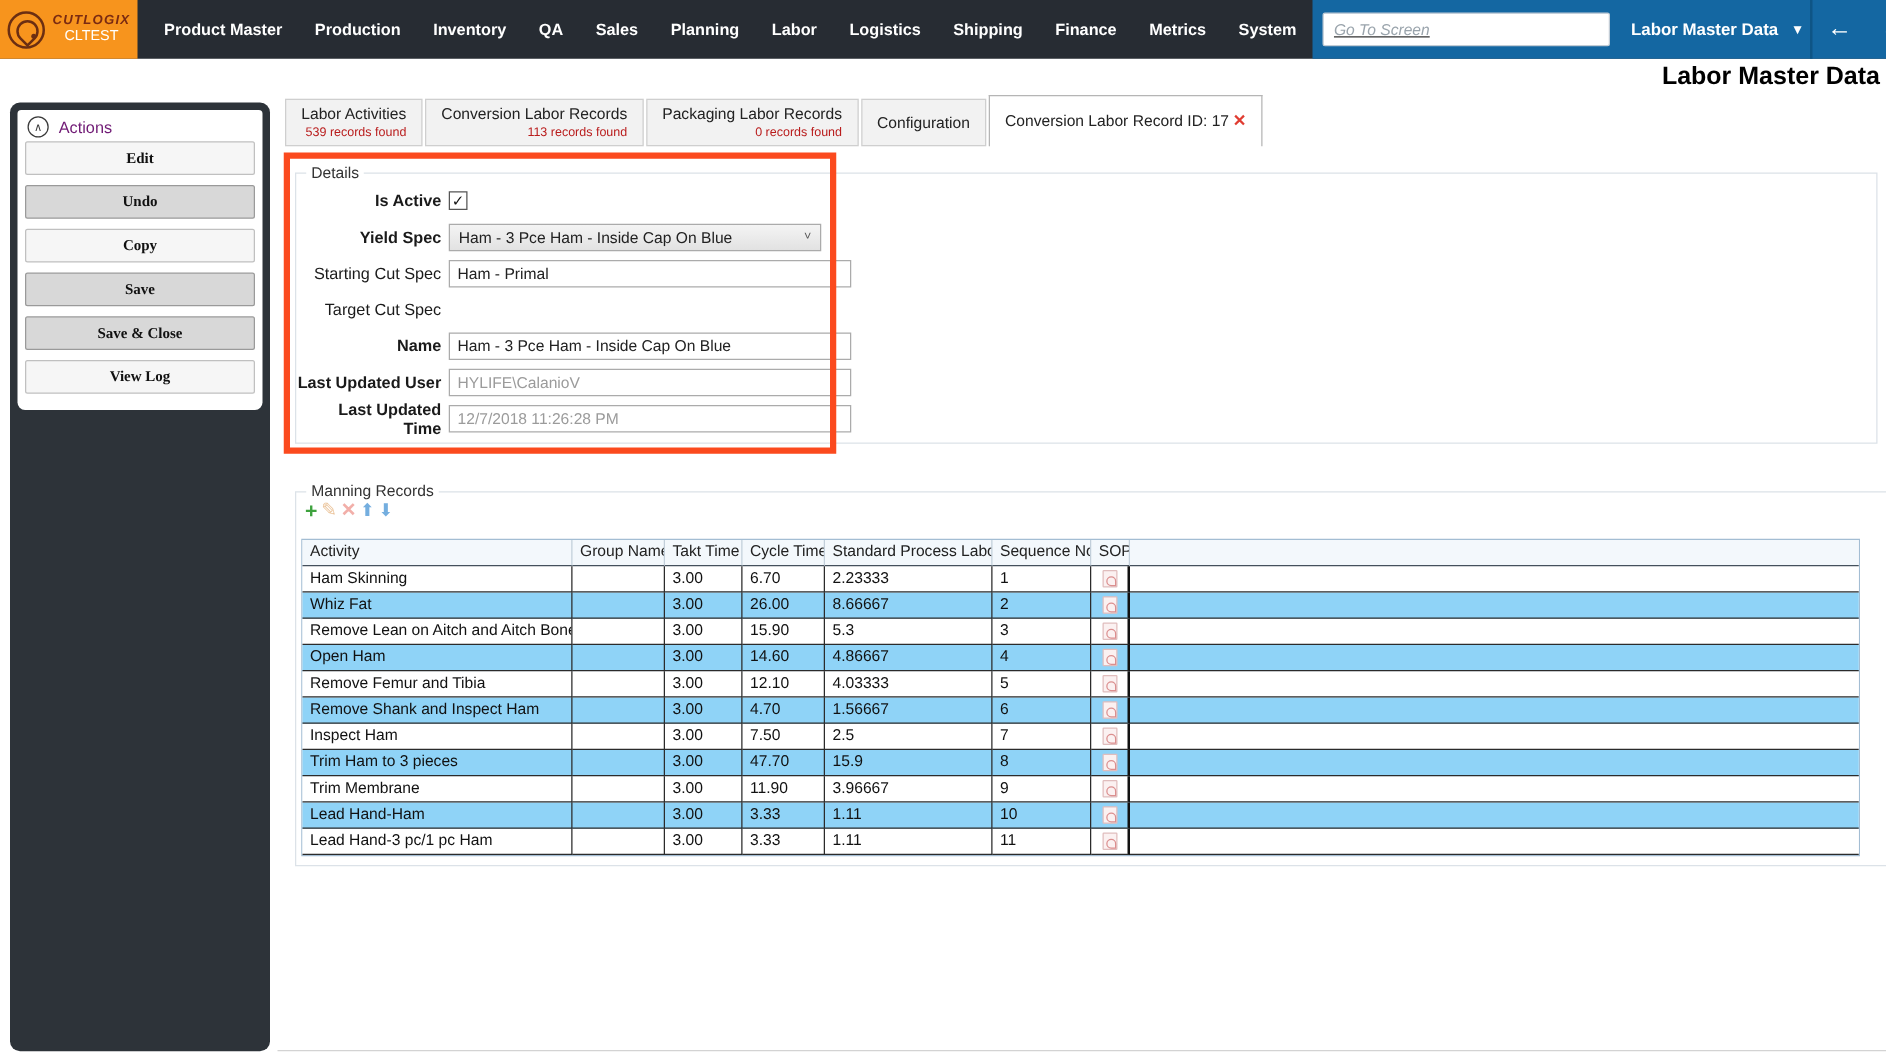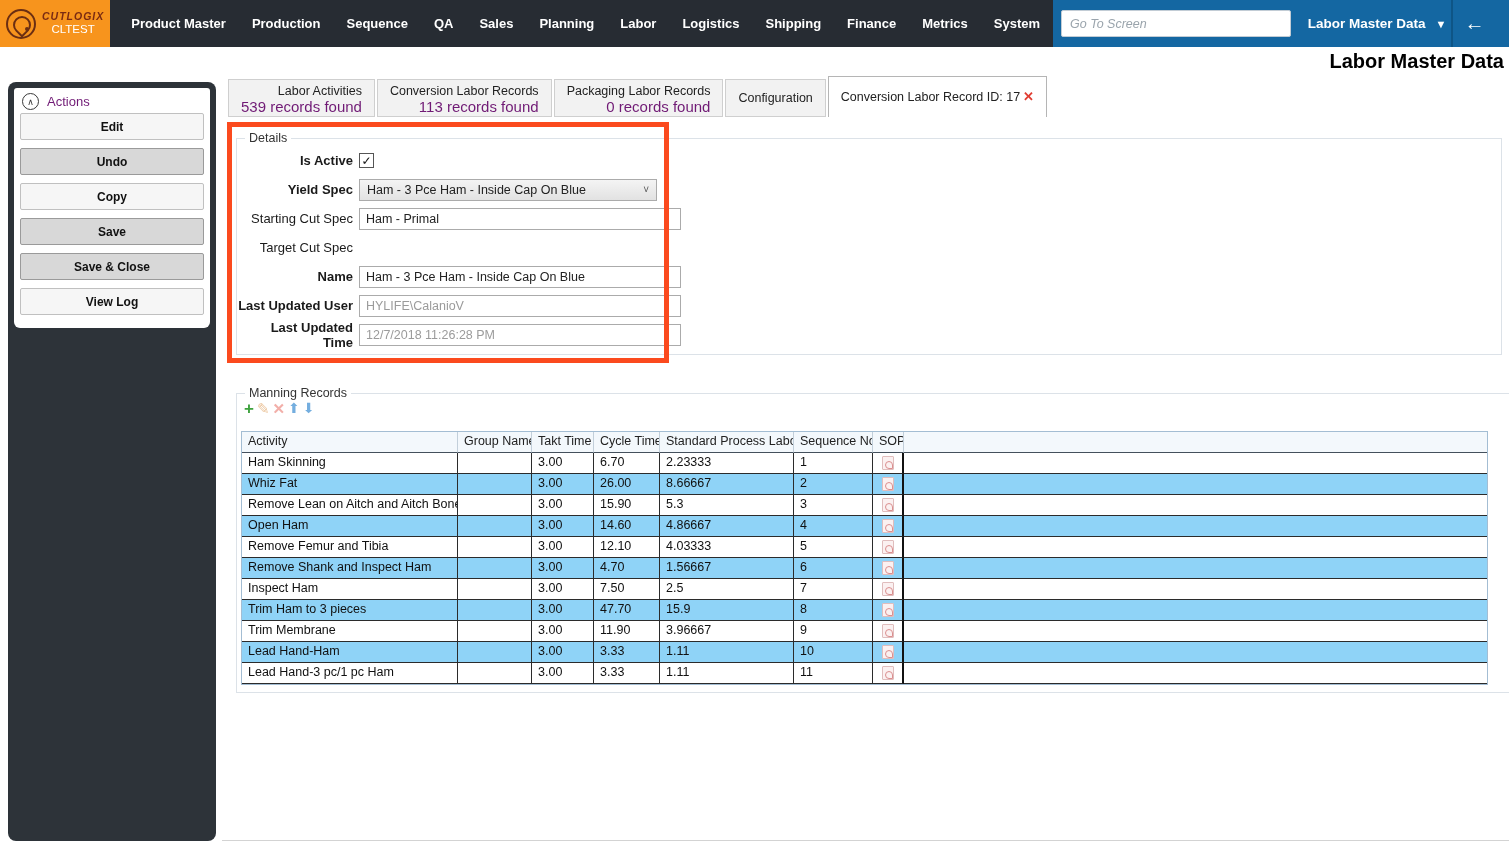--- a/index.html
+++ b/index.html
@@ -20,21 +20,21 @@
     border:2px solid #6B2E12; border-radius:50% 50% 0 50%; transform:rotate(45deg); }
   .logo-icon::after { content:""; position:absolute; right:5px; bottom:6px; width:4px; height:4px;
     background:#6B2E12; border-radius:50%; }
   .logo-text { display:flex; flex-direction:column; align-items:center; line-height:1.1; flex:1; }
   .logo-title { font-size:10.5px; font-weight:bold; font-style:italic; letter-spacing:1px; color:#7A2B12; }
   .logo-sub { font-size:11.5px; color:#fff; }
   .nav-items { display:flex; align-items:center; padding-left:8px; }
   .nav-item { color:#fff; font-size:13px; font-weight:bold; padding:0 13px; cursor:pointer; white-space:nowrap; }
   .nav-right { margin-left:auto; background:#1467A2; display:flex; align-items:center; height:47px; }
   .goto-input { width:230px; height:27px; margin:0 12px 0 8px; border:1px solid #C2CCD5; border-radius:2px;
-    padding:0 8px; font-size:12.5px; font-family:"Liberation Sans",sans-serif; color:#333; outline:none; }
+    padding:0 8px; font-size:12.5px; font-family:"Liberation Sans",sans-serif; color:#333; outline:none;text-decoration:underline; }
   .goto-input::placeholder { color:#9AA4AC; font-style:italic; }
   .screen-select { width:148px; display:flex; align-items:center; justify-content:center; gap:10px;
     color:#fff; font-size:13.5px; font-weight:bold; cursor:pointer; height:47px; }
   .dd-arrow { font-size:11px; }
   .vsep { width:2px; height:47px; background:#0E5586; }
   .nav-ico { width:43px; text-align:center; color:#fff; font-size:20px; cursor:pointer; line-height:47px; }
   .nav-ico.fwd { color:#7FA3C2; }
 
   
   .page-title { position:absolute; top:50px; right:5px; font-size:20px; font-weight:bold; color:#000; }
@@ -43,31 +43,31 @@
   .sidebar { position:absolute; left:8px; top:82px; width:208px; height:759px;
     background:#2D3339; border-radius:8px; }
   .sidebar-inner { position:absolute; left:6px; top:6px; right:6px; height:240px;
     background:#fff; border-radius:3px 3px 6px 6px; }
   .actions-header { display:flex; align-items:center; gap:8px; padding:5px 8px 3px 8px; }
   .collapse-circle { width:17px; height:17px; border:1.5px solid #3a3a3a; border-radius:50%;
     display:flex; align-items:center; justify-content:center; font-size:9px; color:#3a3a3a; cursor:pointer; }
   .actions-title { font-size:13px; color:#701a75; }
   .action-btn { display:block; width:calc(100% - 12px); margin:0 6px 8px 6px; height:27px;
     font-size:12px; font-weight:bold; color:#111; border-radius:2px; cursor:pointer;
-    font-family:Liberation Sans, sans-serif; }
+    font-family:Liberation Serif, serif; }
   .btn-light { background:#F6F6F6; border:1px solid #C0C0C0; }
   .btn-dark  { background:#D8D8D8; border:1px solid #9A9A9A; }
 
   .bottom-line { position:absolute; left:222px; top:840px; width:1287px; height:1px; background:#D3D3D3; }
 
   
   .tabstrip { position:absolute; left:228px; top:76px; height:41px; display:flex; align-items:flex-end;text-align:right; }
   .tab { background:#F2F2F2; border:1px solid #CFCFCF; height:38px; padding:3px 12px;
     margin-right:2px; font-size:12.5px; line-height:16px; color:#222; cursor:pointer; white-space:nowrap; }
-  .tab .tab-sub { font-size:15px; color:#701a75; }
+  .tab .tab-sub { font-size:10px; color:#b91c1c; }
   .tab.single { display:flex; align-items:center; }
   .tab.active { background:#fff; border:1px solid #B5B5B5; border-bottom:none; height:41px;
     display:flex; align-items:center; gap:3px; }
   .tab-close { color:#E03C31; font-size:13px; font-weight:bold; cursor:pointer; }
 
   
   .groupbox { position:absolute; border:1px solid #DCE2E8; }
   .group-label { position:absolute; top:-8px; left:8px; background:#fff; padding:0 4px;
     font-size:12.5px; color:#333; }
   #details-group { left:236px; top:138px; width:1266px; height:217px; }
@@ -127,21 +127,21 @@
   <div class="logo">
     <div class="logo-icon"></div>
     <div class="logo-text">
       <div class="logo-title">CUTLOGIX</div>
       <div class="logo-sub">CLTEST</div>
     </div>
   </div>
   <div class="nav-items">
     <div class="nav-item">Product Master</div>
     <div class="nav-item">Production</div>
-    <div class="nav-item">Sequence</div>
+    <div class="nav-item">Inventory</div>
     <div class="nav-item">QA</div>
     <div class="nav-item">Sales</div>
     <div class="nav-item">Planning</div>
     <div class="nav-item">Labor</div>
     <div class="nav-item">Logistics</div>
     <div class="nav-item">Shipping</div>
     <div class="nav-item">Finance</div>
     <div class="nav-item">Metrics</div>
     <div class="nav-item">System</div>
   </div>

